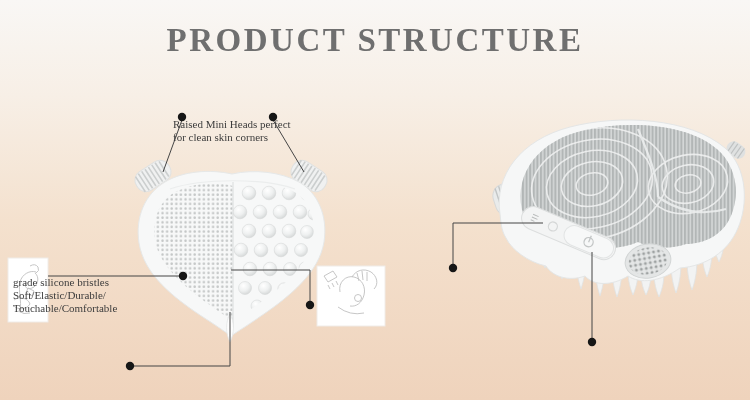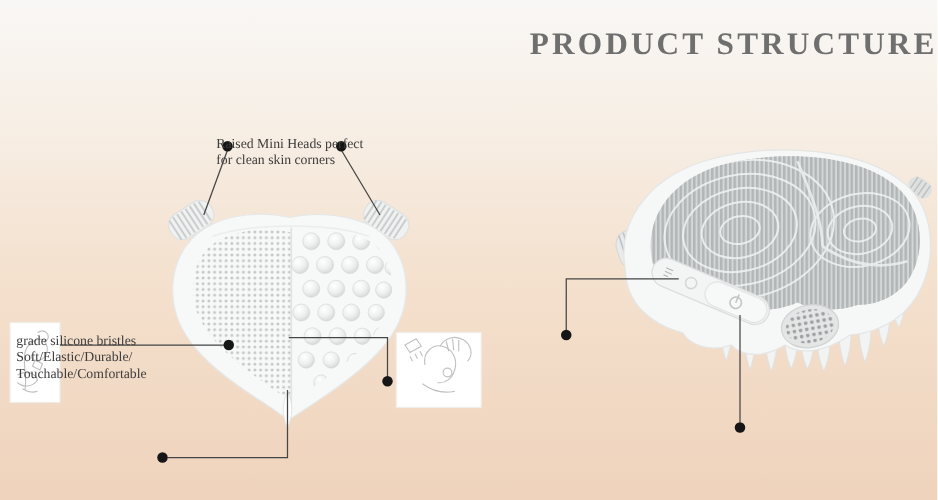--- a/index.html
+++ b/index.html
@@ -2,22 +2,22 @@
 <html><head>
 <meta charset="utf-8">
 <style>
   html,body{margin:0;padding:0;}
   .stage{
     position:relative;width:750px;height:400px;overflow:hidden;
     background:linear-gradient(180deg,#f9f7f5 0%,#f7efe6 24%,#f4e1ce 55%,#efd3bc 100%);
     font-family:"Liberation Serif", serif;
   }
   .title{
-    position:absolute;left:0;right:0;top:22px;text-align:right;
-    font-size:25px;font-weight:bold;letter-spacing:2.5px;color:#6f6f6f;
+    position:absolute;left:0;right:0;top:22px;text-align:center;
+    font-size:33px;font-weight:bold;letter-spacing:2.5px;color:#6f6f6f;
     font-family:"Liberation Serif", serif;
   }
   .ann{
     position:absolute;font-size:11px;line-height:13px;color:#3c3c3c;
     white-space:nowrap;
   }
   .gfx{position:absolute;left:0;top:0;}
   .txt{position:relative;z-index:3;}
 </style>
 </head>

